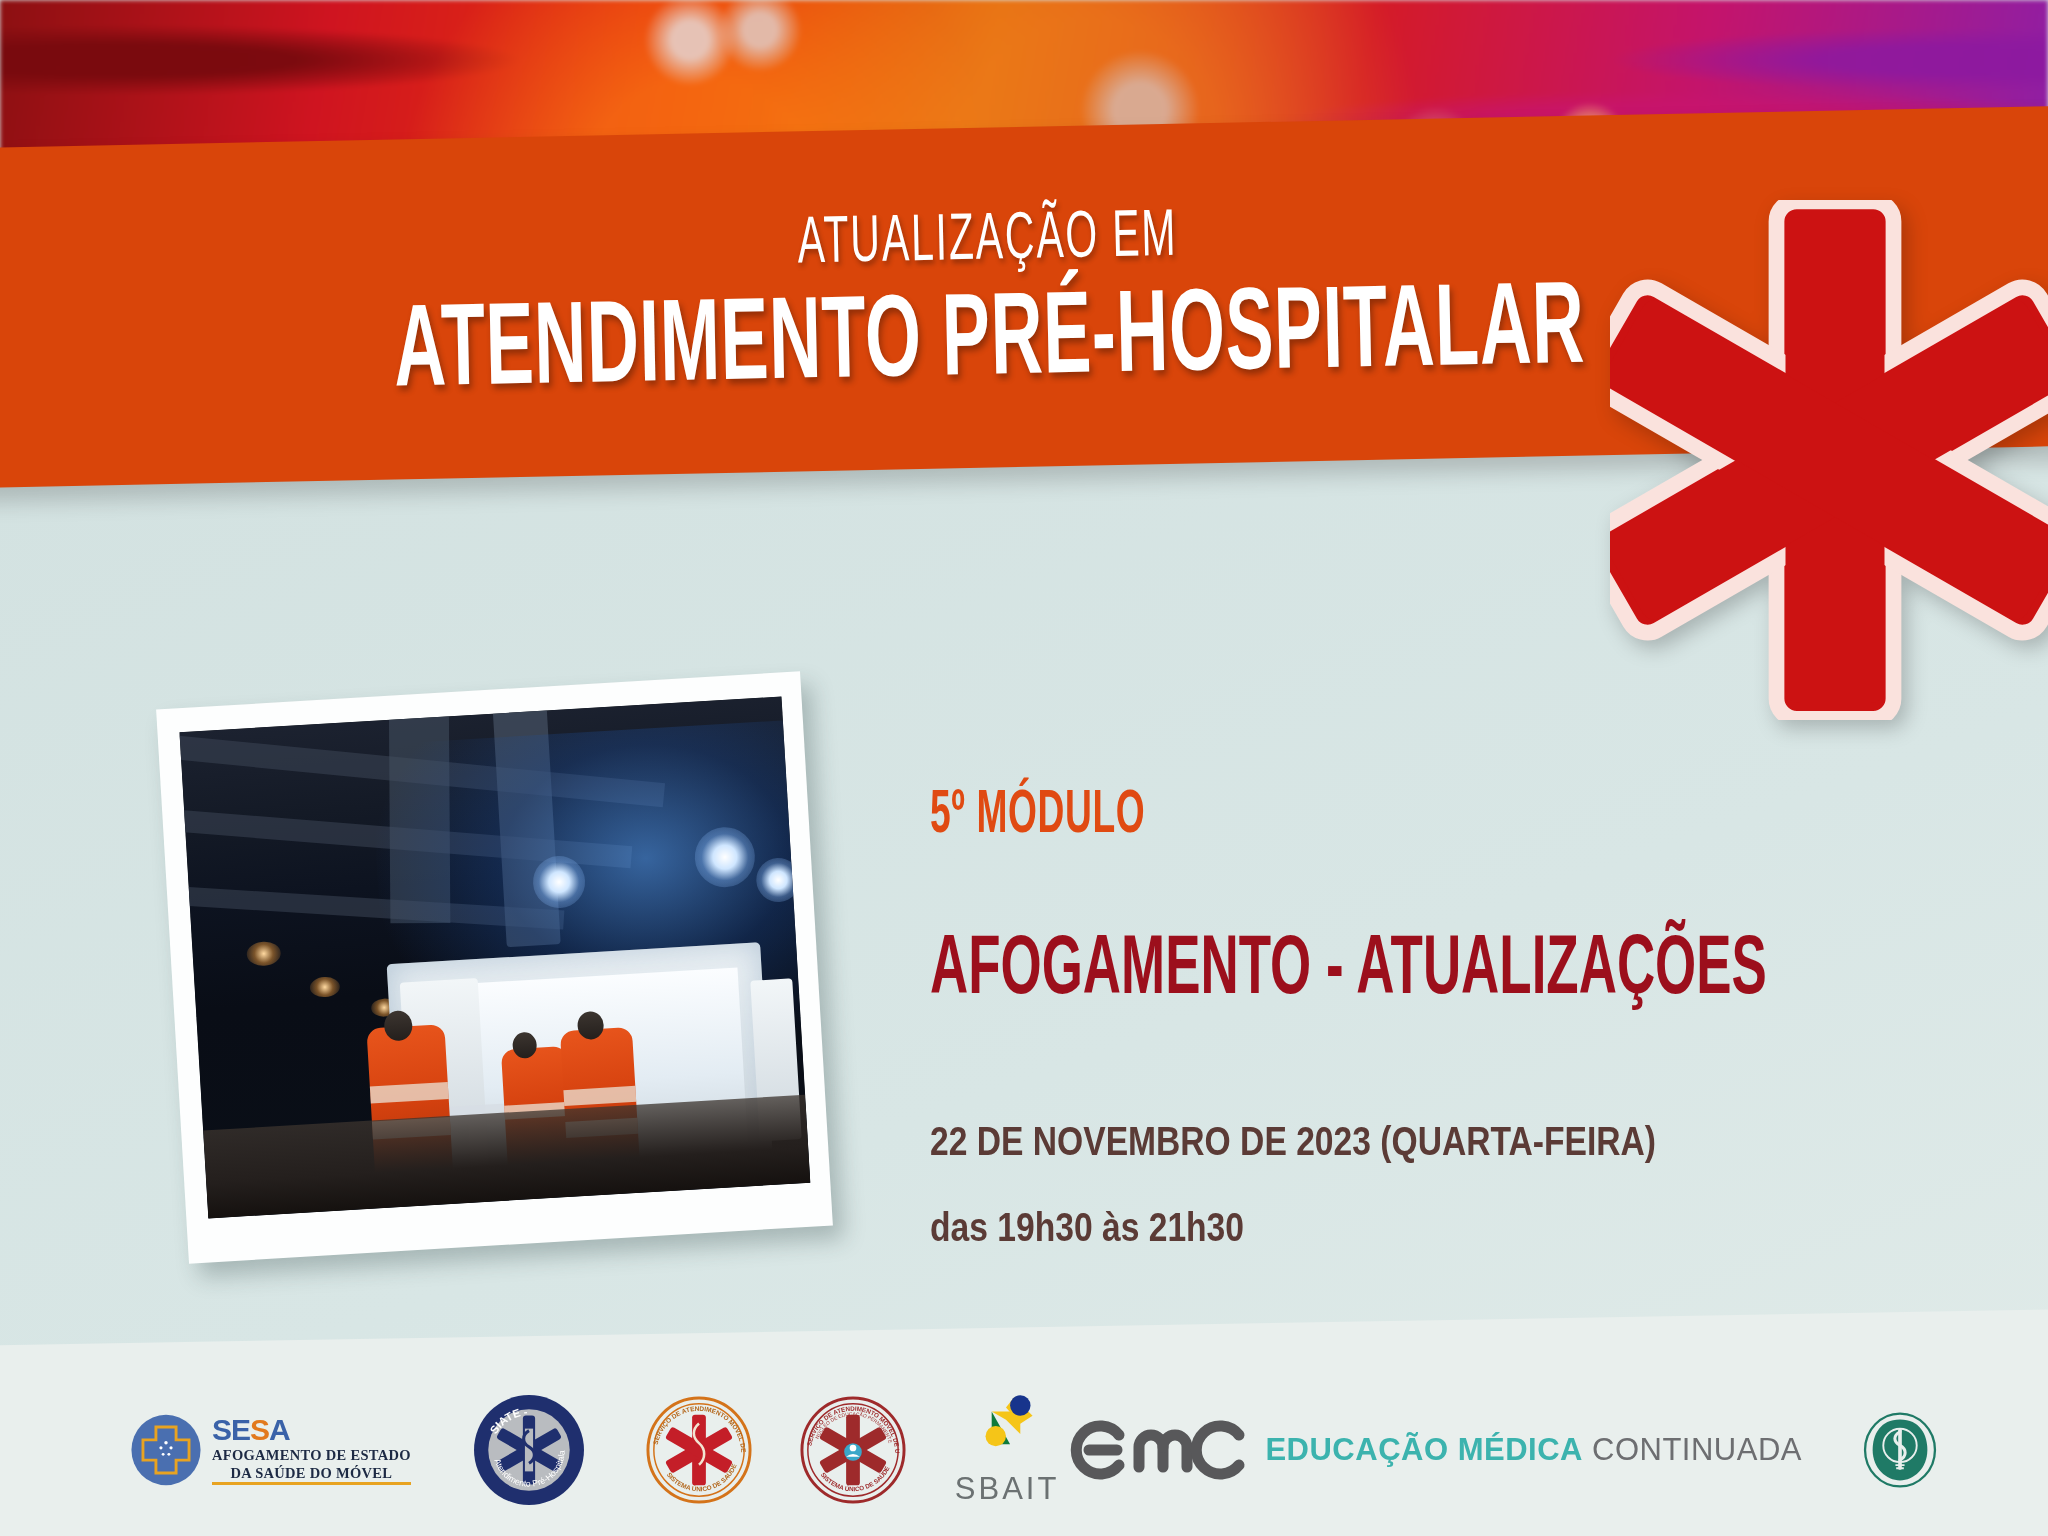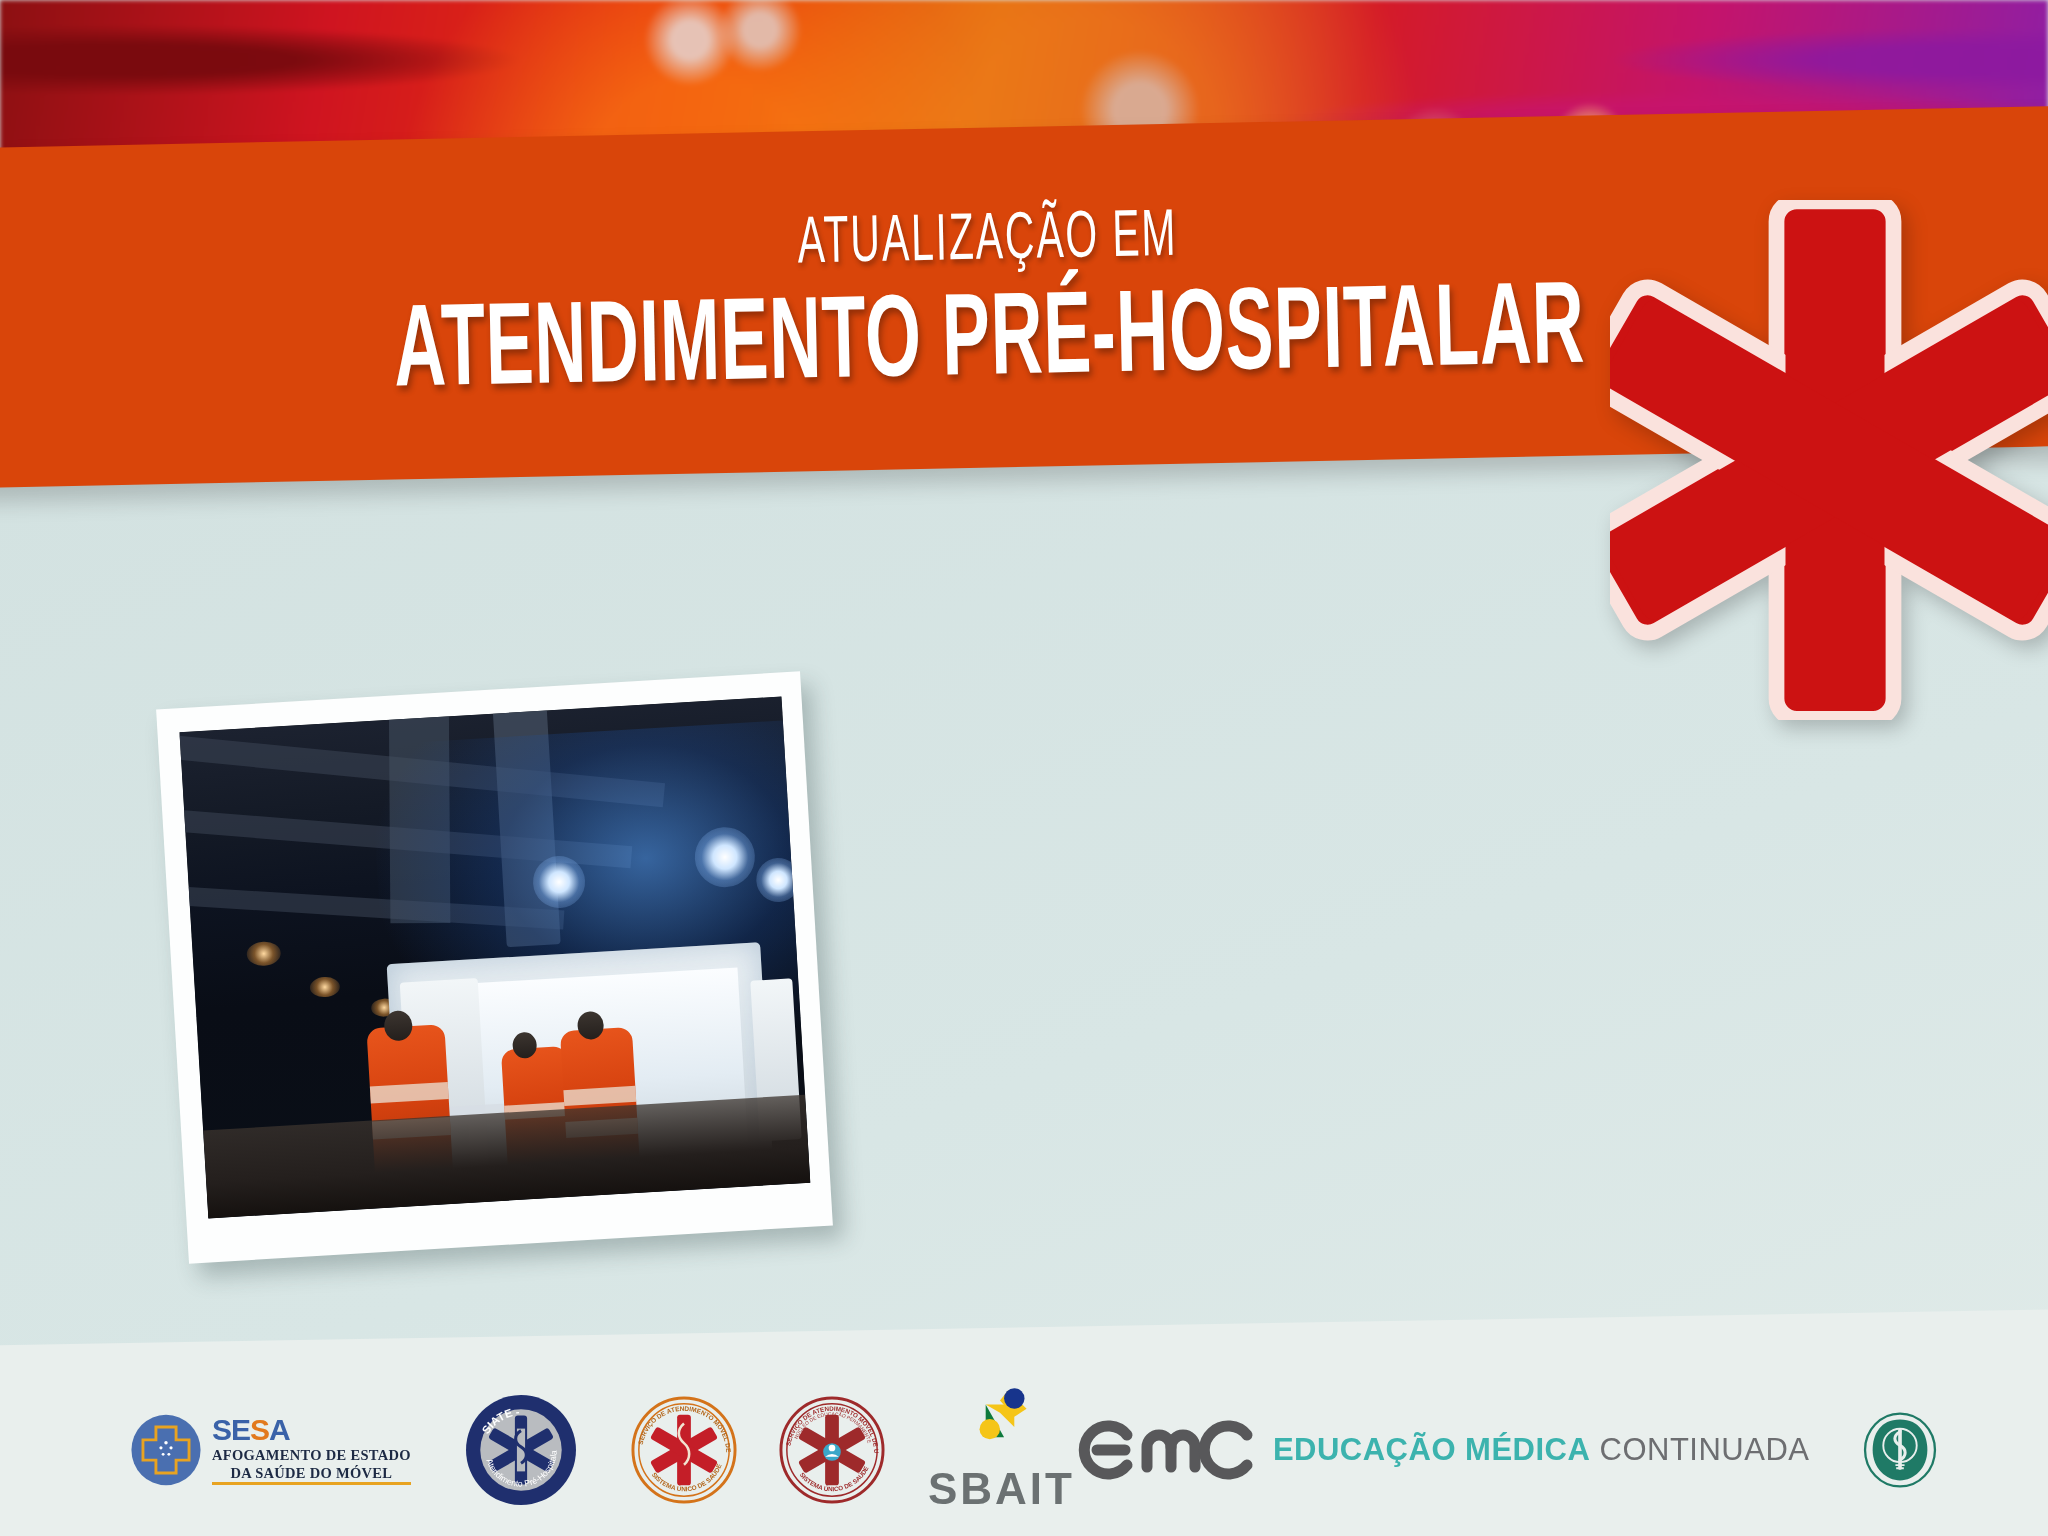--- a/index.html
+++ b/index.html
@@ -178,21 +178,21 @@
   .sesa-word .o { color:#e2791d; }
   .sesa-sub {
     font-family:"Liberation Serif", serif; font-weight:bold; font-size:14.5px;
     color:#1d2a44; letter-spacing:.3px; text-align:center; margin-top:3px;
   }
   .sesa-rule { height:3px; background:#e8a321; margin-top:2px; }
 
   .siate { width:112px; height:112px; position:relative; }
   .samu, .samu2 { width:108px; height:108px; position:relative; }
   .sbait { display:flex; flex-direction:column; align-items:center; gap:4px; }
-  .sbait-txt { font-size:44px; color:#6b7172; letter-spacing:3px; font-weight:700; }
+  .sbait-txt { font-size:31px; color:#6b7172; letter-spacing:3px; font-weight:400; }
 
   .emc { display:flex; align-items:center; gap:18px; }
   .emc-words { font-size:31px; letter-spacing:.5px; }
   .emc-words .teal { color:#3cb3ae; font-weight:bold; }
   .emc-words .grey { color:#6d6e71; font-weight:400; }
 
   .crm { display:flex; align-items:center; gap:14px; }
   .crm-mark { width:76px; height:76px; }
   .crm-txt { display:flex; flex-direction:column; }
   .crm-word { font-family:"Liberation Serif", serif; font-size:56px; color:#1f7a66; line-height:.95; letter-spacing:-1px; }
@@ -265,20 +265,26 @@
       <div class="head" style="left:52%;bottom:29%;width:24px;height:26px;"></div>
       <div class="medic" style="left:60%;bottom:4%;width:12%;height:30%;">
         <div class="stripe" style="top:40%;"></div>
         <div class="stripe" style="top:62%;"></div>
       </div>
       <div class="head" style="left:63%;bottom:32%;width:26px;height:28px;"></div>
       <div class="ground"></div>
     </div>
   </div>
 
+  <div class="rightcol">
+    <div class="modulo">5º MÓDULO</div>
+    <div class="course-title">AFOGAMENTO - ATUALIZAÇÕES</div>
+    <div class="date-line date-1">22 DE NOVEMBRO DE 2023 (QUARTA-FEIRA)</div>
+    <div class="date-line date-2">das 19h30 às 21h30</div>
+  </div>
 
   <div class="footer-curve"></div>
   <div class="footer">
     <div class="logos">
 
       <div class="logo sesa">
         <div class="sesa-mark">
           <svg viewBox="0 0 100 100">
             <ellipse cx="50" cy="50" rx="48" ry="49" fill="#4a6fb0"></ellipse>
             <path d="M36 18 h28 v18 h18 v28 h-18 v18 h-28 v-18 h-18 v-28 h18 z" fill="#4a6fb0" stroke="#e8a321" stroke-width="4"></path>

